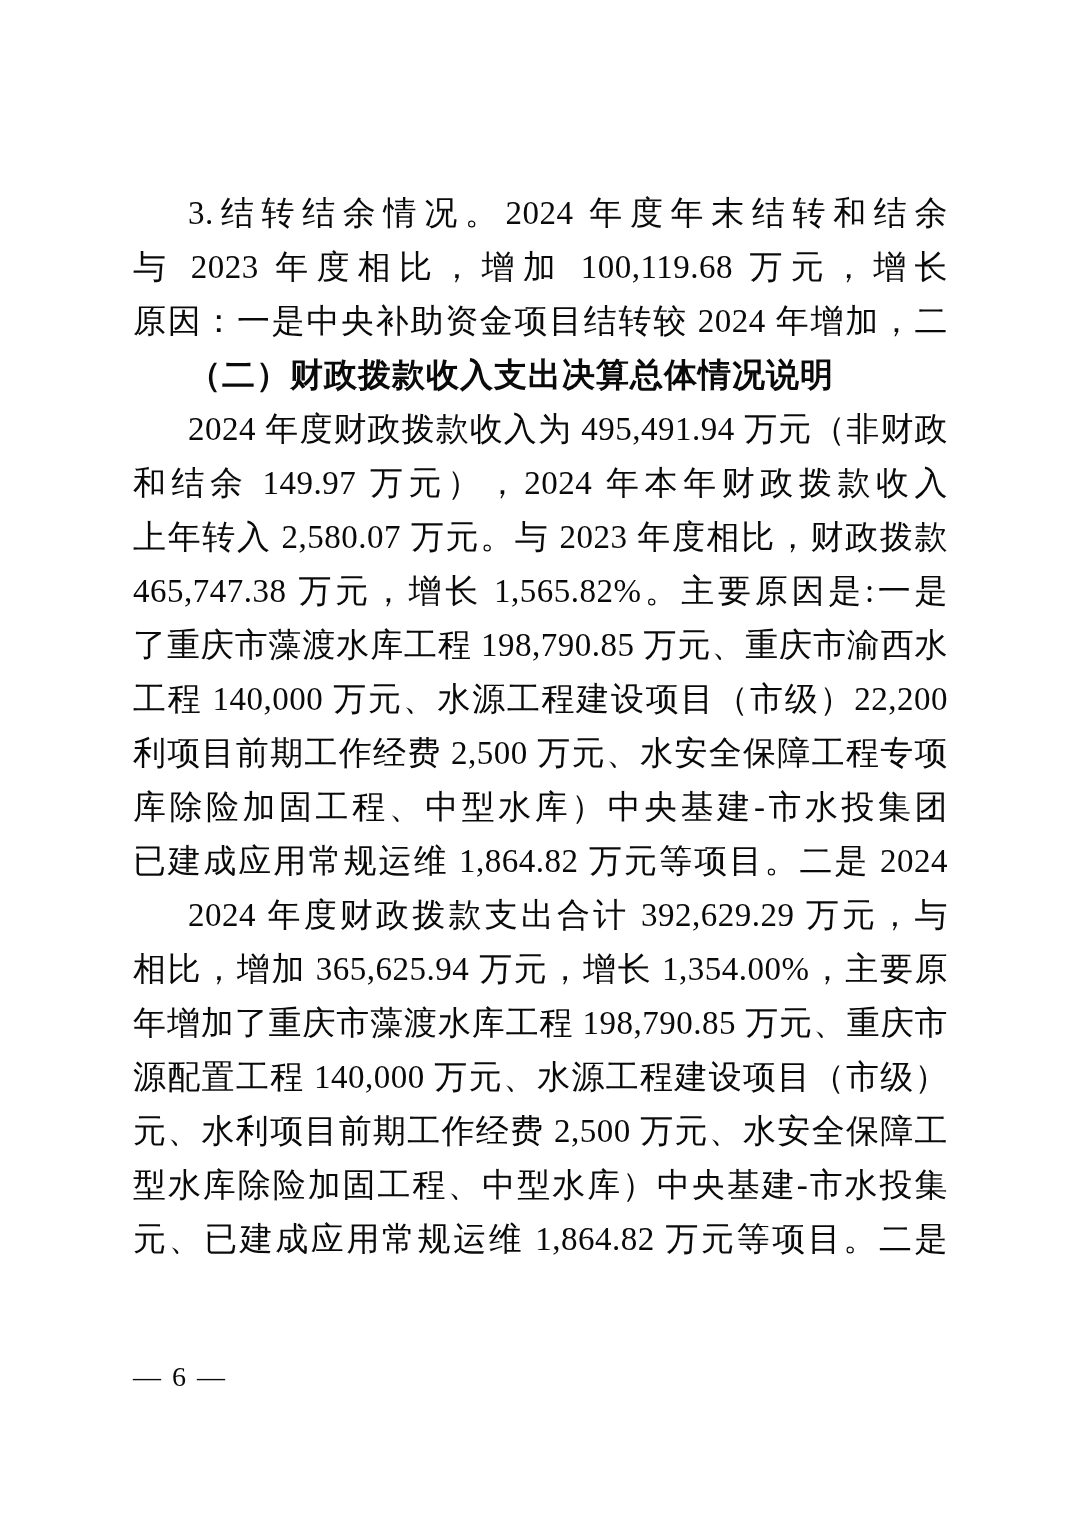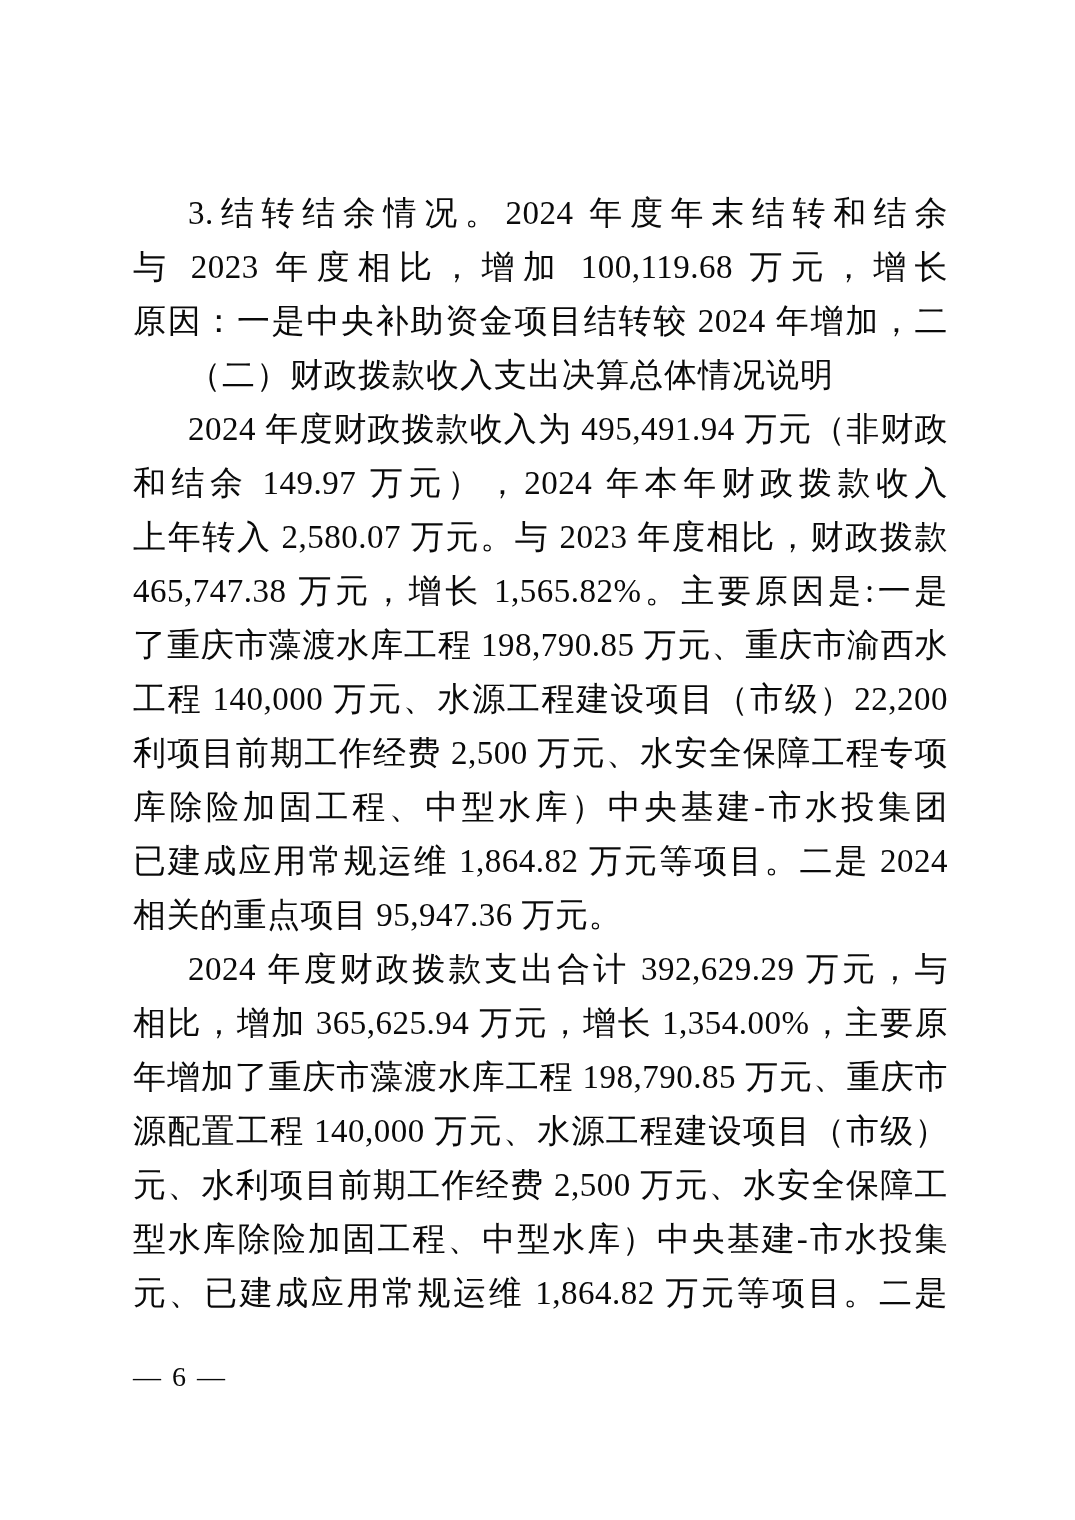--- a/index.html
+++ b/index.html
@@ -60,33 +60,32 @@
 
 <div class="page">
   <div class="text-block">
 
     <section>
       <div class="line first">3.结转结余情况。2024 年度年末结转和结余 103,012.62 万元，</div>
       <div class="line">与 2023 年度相比，增加 100,119.68 万元，增长 3,460.83%，主要</div>
       <div class="line">原因：一是中央补助资金项目结转较 2024 年增加，二是三峡后续</div>
     </section>
 
-    <h2 class="heading-line" style="margin:0; font-weight:normal;">（二）财政拨款收入支出决算总体情况说明</h2>
+    <h2 class="heading-line" style="margin:0; font-weight:bold;">（二）财政拨款收入支出决算总体情况说明</h2>
 
     <section>
       <div class="line first">2024 年度财政拨款收入为 495,491.94 万元（非财政拨款结转</div>
       <div class="line">和结余 149.97 万元），2024 年本年财政拨款收入 492,911.87 万元，</div>
       <div class="line">上年转入 2,580.07 万元。与 2023 年度相比，财政拨款收入增加</div>
       <div class="line">465,747.38 万元，增长 1,565.82%。主要原因是:一是 2024 年增加</div>
       <div class="line">了重庆市藻渡水库工程 198,790.85 万元、重庆市渝西水资源配置</div>
       <div class="line">工程 140,000 万元、水源工程建设项目（市级）22,200 万元、水</div>
       <div class="line">利项目前期工作经费 2,500 万元、水安全保障工程专项（中型水</div>
       <div class="line">库除险加固工程、中型水库）中央基建-市水投集团 2,500 万元、</div>
       <div class="line">已建成应用常规运维 1,864.82 万元等项目。二是 2024 年三峡后续</div>
-      <div class="line last">相关的重点项目 95,947.36 万元。</div>
     </section>
 
     <section>
       <div class="line first">2024 年度财政拨款支出合计 392,629.29 万元，与 2023 年度</div>
       <div class="line">相比，增加 365,625.94 万元，增长 1,354.00%，主要原因:一是 2024</div>
       <div class="line">年增加了重庆市藻渡水库工程 198,790.85 万元、重庆市渝西水资</div>
       <div class="line">源配置工程 140,000 万元、水源工程建设项目（市级）22,200 万</div>
       <div class="line">元、水利项目前期工作经费 2,500 万元、水安全保障工程专项（中</div>
       <div class="line">型水库除险加固工程、中型水库）中央基建-市水投集团 2,500 万</div>
       <div class="line">元、已建成应用常规运维 1,864.82 万元等项目。二是 2024 年三峡</div>

